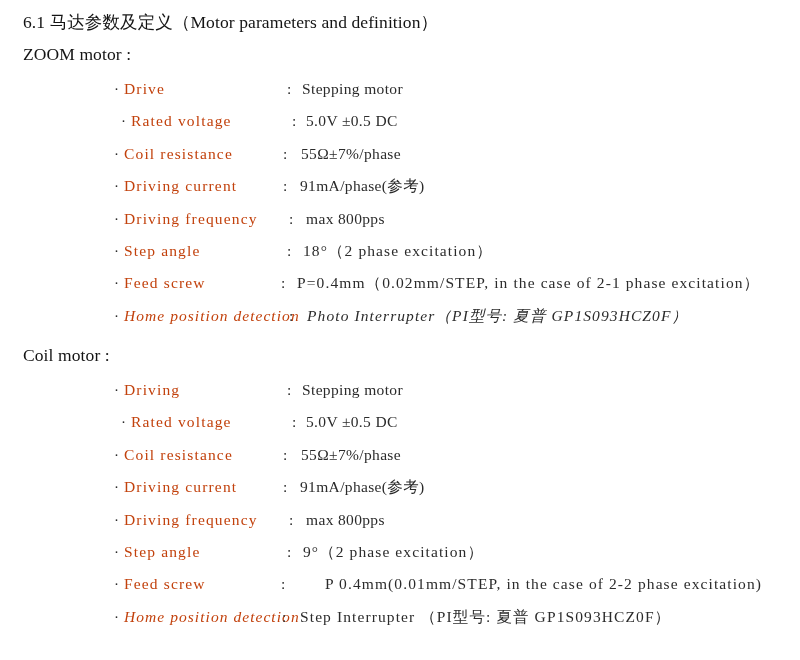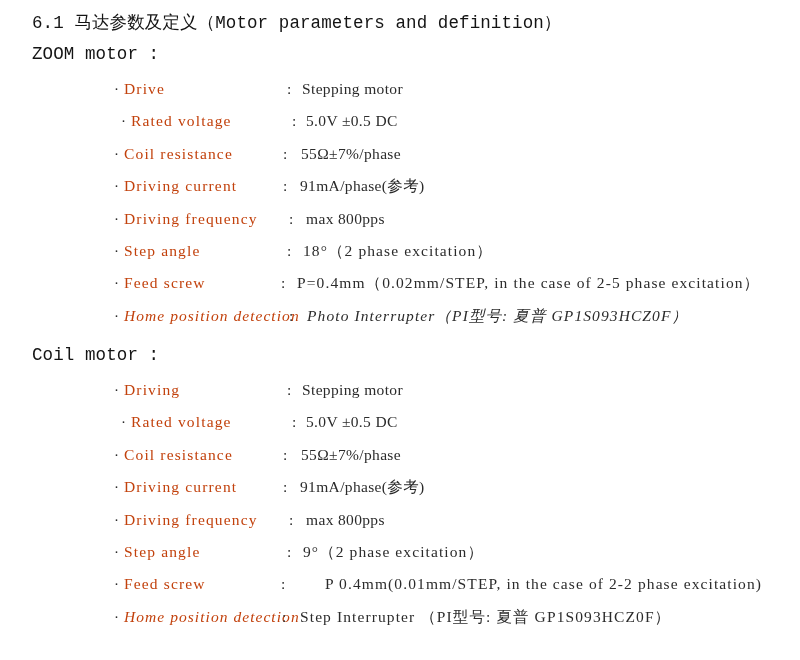--- a/index.html
+++ b/index.html
@@ -13,22 +13,22 @@
     position: relative;
     overflow: hidden;
     font-family: "Liberation Sans", sans-serif;
     color: #1a1a1a;
     -webkit-font-smoothing: antialiased;
   }
 
   
   .section-heading {
     position: absolute;
-    left: 32px;
-    font-family: Liberation Mono, monospace;
+    left: 23px;
+    font-family: Liberation Serif, serif;
     font-size: 17.5px;
     font-weight: 400;
     color: #141414;
     letter-spacing: 0.1px;
     white-space: nowrap;
   }
   #heading-main  { top: 10px; }
   #heading-zoom  { top: 44px; }
   #heading-focus { top: 345px; }
 
@@ -131,21 +131,21 @@
     <div class="spec-row">
       <span class="spec-bullet">·</span>
       <span class="spec-label">Step angle</span>
       <span class="spec-colon" style="left: 287px;">:</span>
       <span class="spec-value tracked" style="left: 303px; text-align: center;">18°（2 phase excitation）</span>
     </div>
     <div class="spec-row">
       <span class="spec-bullet">·</span>
       <span class="spec-label">Feed screw</span>
       <span class="spec-colon" style="left: 281px;">:</span>
-      <span class="spec-value tracked" style="left: 297px;">P=0.4mm（0.02mm/STEP, in the case of 2-5 phase excitation）</span>
+      <span class="spec-value tracked" style="left: 297px;">P=0.4mm（0.02mm/STEP, in the case of 2-1 phase excitation）</span>
     </div>
     <div class="spec-row wide-label">
       <span class="spec-bullet">·</span>
       <span class="spec-label">Home position detection</span>
       <span class="spec-colon" style="left: 289px;">:</span>
       <span class="spec-value tracked" style="left: 307px; font-style: italic;">Photo Interrupter（PI型号: 夏普 GP1S093HCZ0F）</span>
     </div>
   </div>
 
 <div id="heading-focus" class="section-heading">Coil motor :</div>

